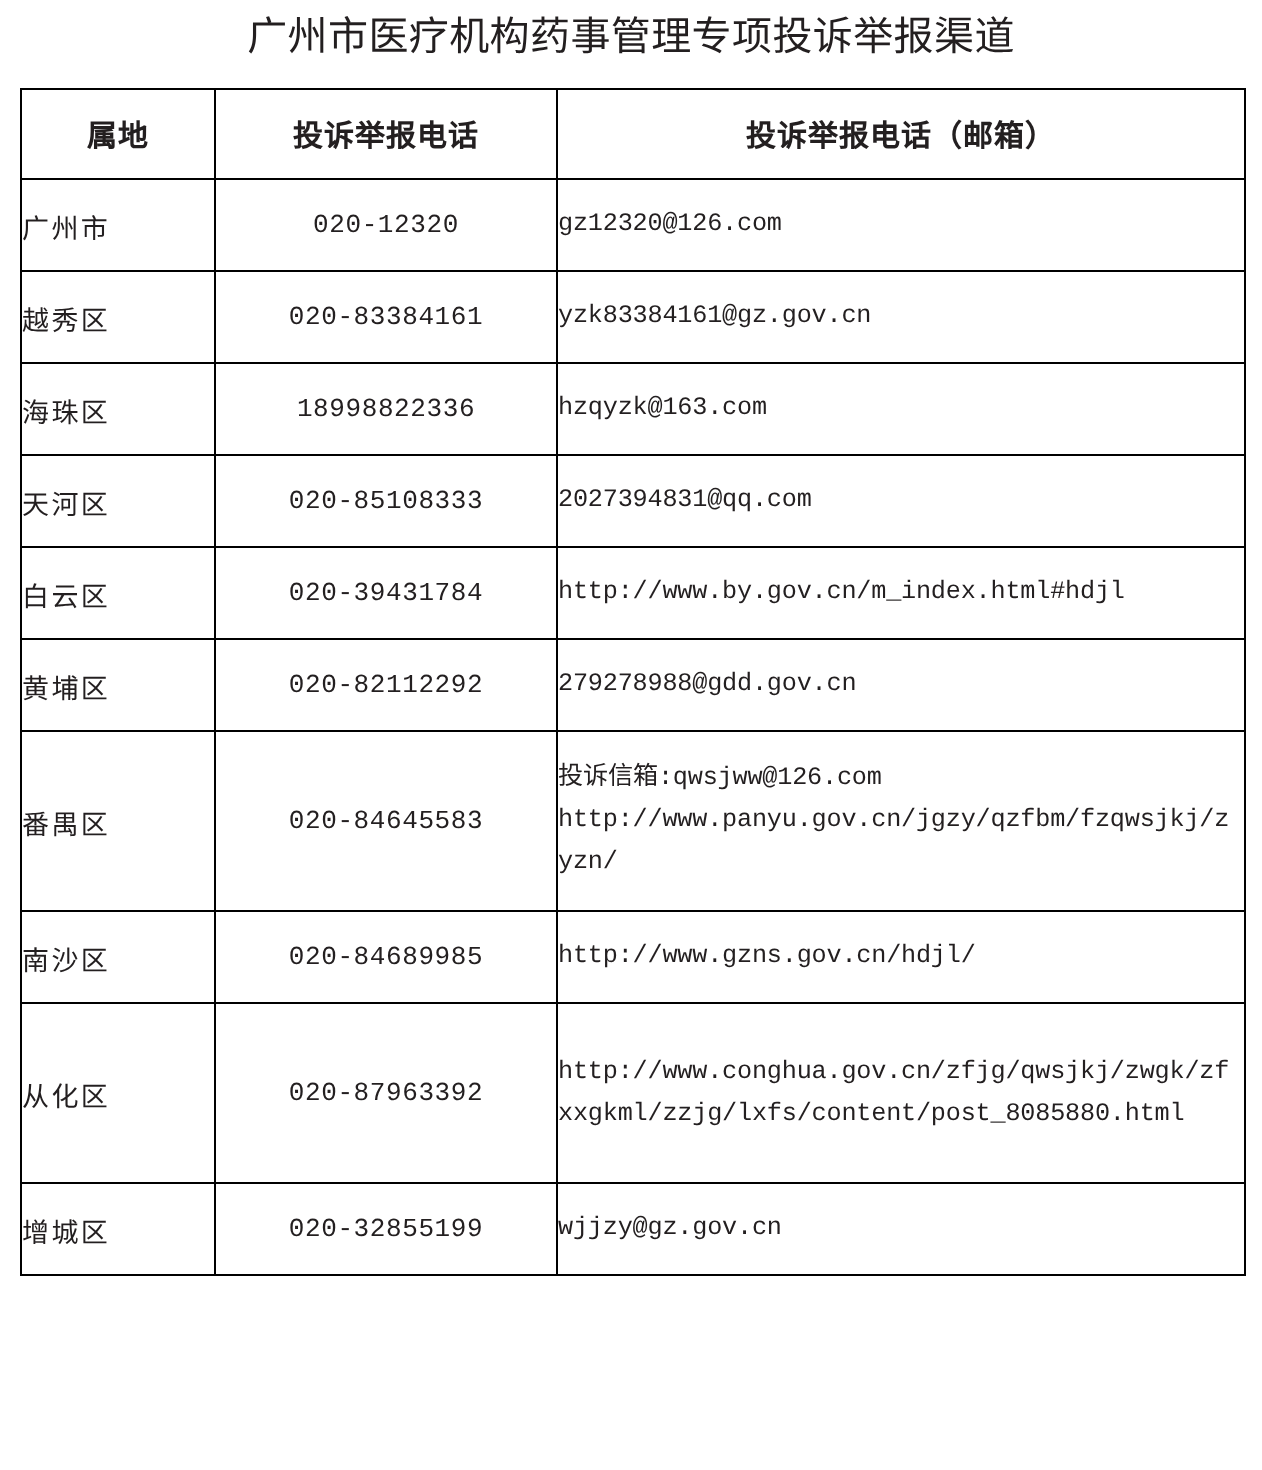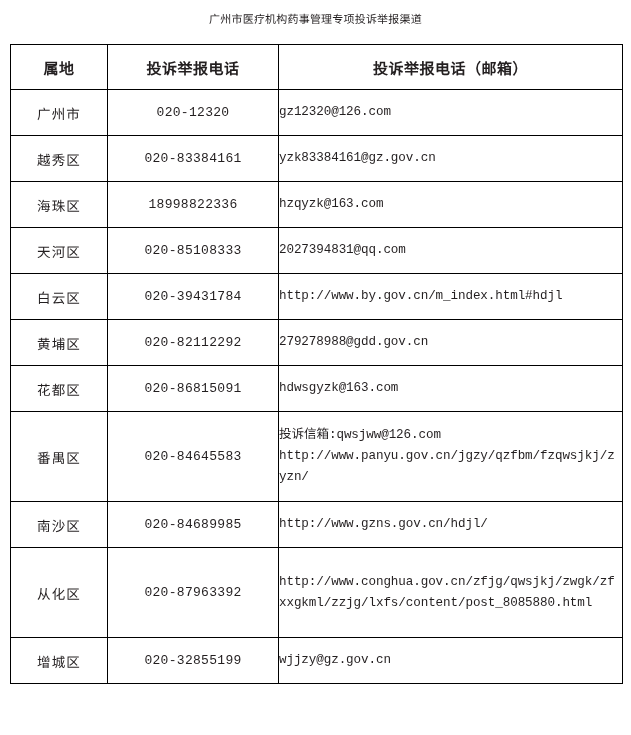--- a/index.html
+++ b/index.html
@@ -23,21 +23,21 @@
     background: #ffffff;
   }
 
   .doc-title {
     position: absolute;
     left: 0;
     top: 9px;
     width: 631px;
     text-align: center;
     font-family: "Liberation Sans", "DejaVu Sans", sans-serif;
-    font-size: 11px;
+    font-size: 20px;
     line-height: 20px;
     font-weight: 400;
     color: #231f20;
     letter-spacing: 0.2px;
     white-space: nowrap;
   }
 
   .table-wrap {
     position: absolute;
     left: 10px;
@@ -71,21 +71,21 @@
     font-family: "Liberation Serif", "DejaVu Serif", serif;
     font-size: 15px;
     font-weight: 700;
     color: #231f20;
     letter-spacing: 0.5px;
     white-space: nowrap;
   }
 
   
   .cell-area {
-    text-align: center;
+    text-align: left;
     font-family: "Liberation Sans", "DejaVu Sans", sans-serif;
     font-size: 13.5px;
     font-weight: 400;
     color: #231f20;
     letter-spacing: 1.2px;
     white-space: nowrap;
   }
 
   .cell-phone {
     text-align: center;
@@ -173,27 +173,20 @@
               <span class="site-line">http://www.by.gov.cn/m_index.html#hdjl</span>
             </td>
           </tr>
           <tr class="row-std">
             <td class="cell-area">黄埔区</td>
             <td class="cell-phone">020-82112292</td>
             <td class="cell-site">
               <span class="site-line">279278988@gdd.gov.cn</span>
             </td>
           </tr>
-          <tr class="row-std">
-            <td class="cell-area">花都区</td>
-            <td class="cell-phone">020-86815091</td>
-            <td class="cell-site">
-              <span class="site-line">hdwsgyzk@163.com</span>
-            </td>
-          </tr>
           <tr class="row-tall">
             <td class="cell-area">番禺区</td>
             <td class="cell-phone">020-84645583</td>
             <td class="cell-site">
               <span class="site-line">投诉信箱:qwsjww@126.com</span>
               <span class="site-block">http://www.panyu.gov.cn/jgzy/qzfbm/fzqwsjkj/zyzn/</span>
             </td>
           </tr>
           <tr class="row-std">
             <td class="cell-area">南沙区</td>

